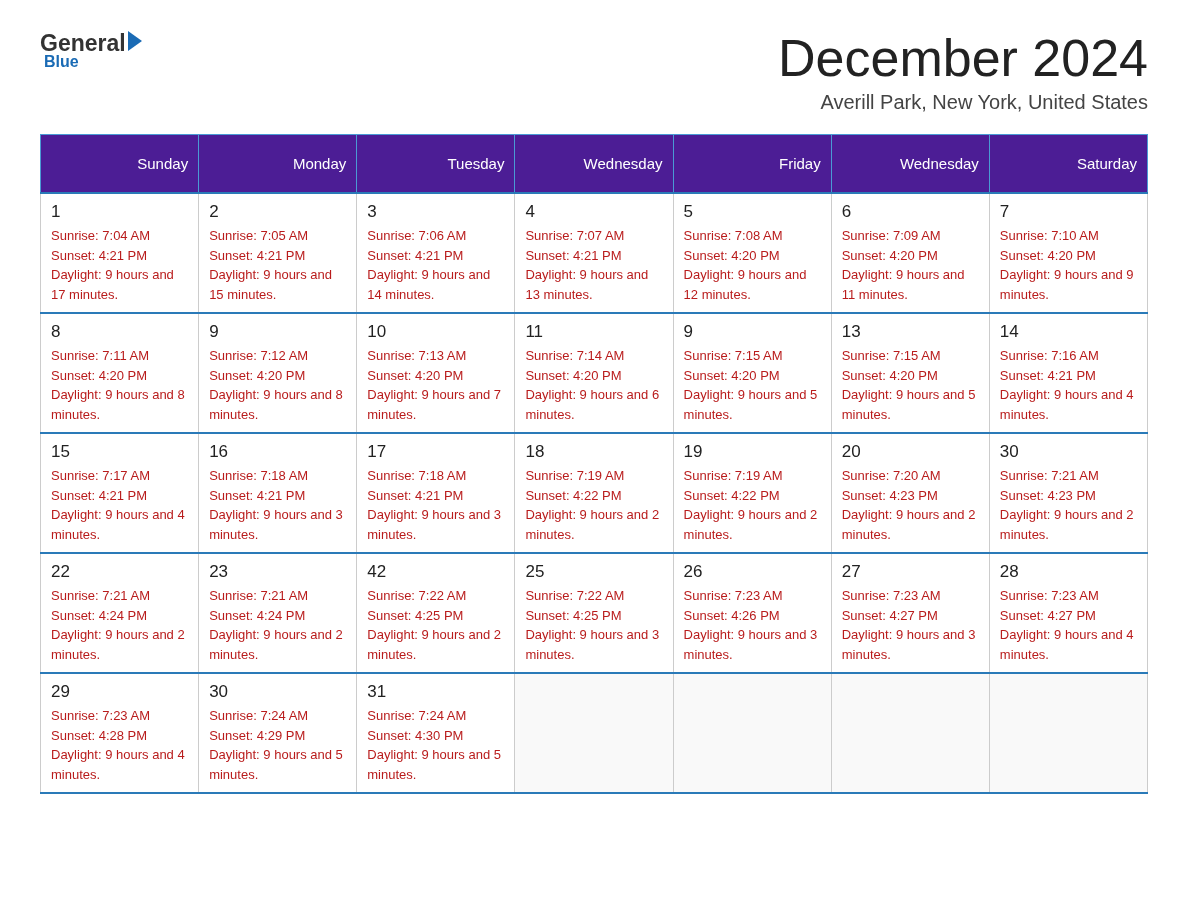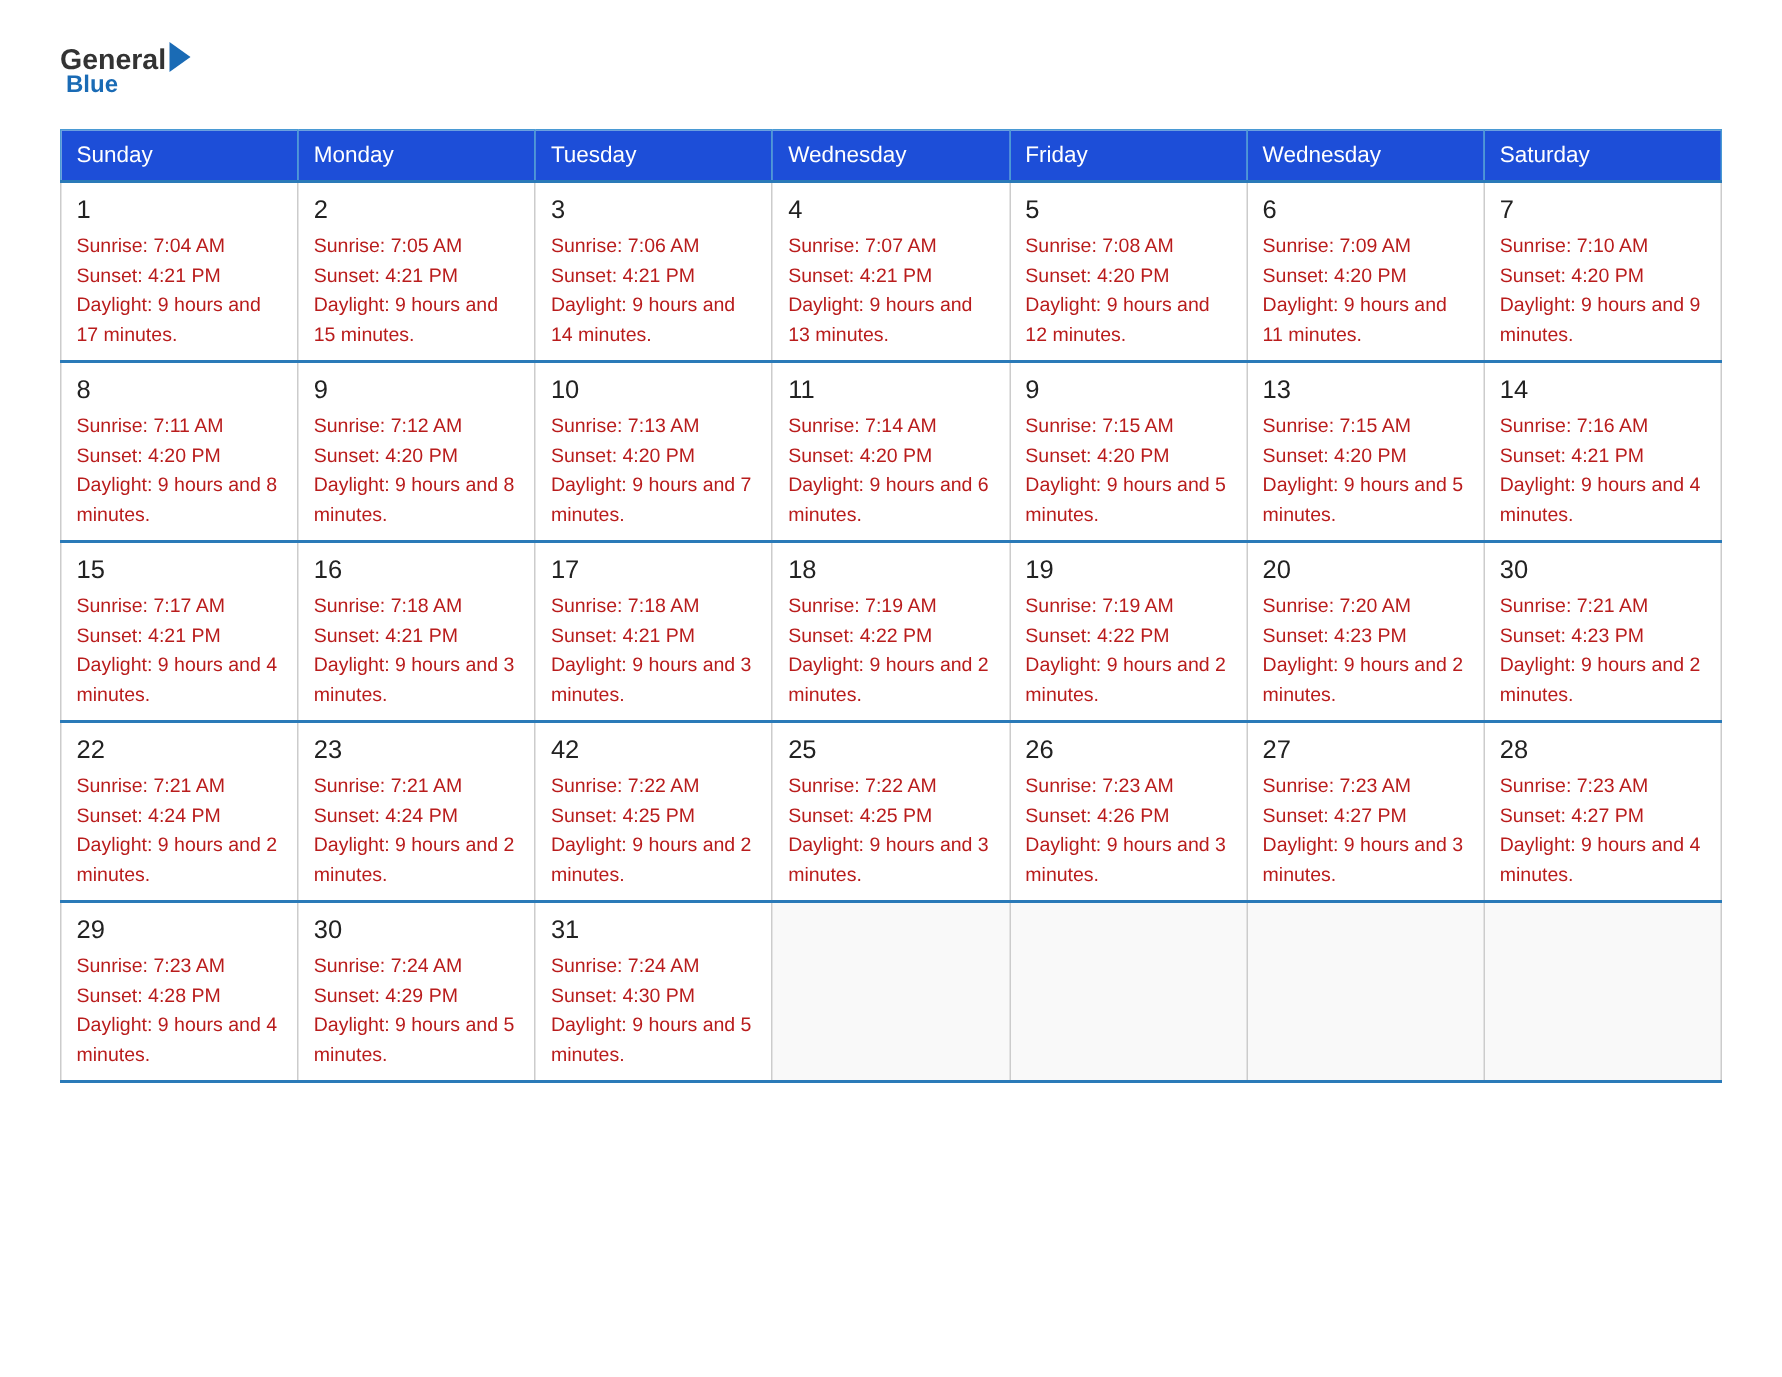--- a/index.html
+++ b/index.html
@@ -10,21 +10,21 @@
       width: 1188px;
       min-height: 918px;
     }
     .header {
       display: flex;
       justify-content: space-between;
       align-items: flex-start;
       margin-bottom: 20px;
     }
     .logo-text-general {
-      font-size: 19px;
+      font-size: 23px;
       font-weight: bold;
       color: #333;
     }
     .logo-text-blue {
       font-size: 16px;
       font-weight: bold;
       color: #1a6bb5;
     }
     .logo-triangle {
       width: 0;
@@ -58,26 +58,26 @@
       font-size: 20px;
       color: #444;
       margin-top: 4px;
     }
     .calendar {
       width: 100%;
       border-collapse: collapse;
       border: 1px solid #999;
     }
     .calendar th {
-      background-color: #1d4ed8;
+      background-color: #4c1d95;
       color: #fff;
       font-size: 15px;
       font-weight: normal;
-      padding: 8px 10px;
-      text-align: left;
+      padding: 20px 10px;
+      text-align: right;
       border: 1px solid #4a9ad4;
     }
     .calendar td {
       vertical-align: top;
       padding: 8px 10px;
       border: 1px solid #ccc;
       font-size: 13px;
       color: #333;
       width: 14.28%;
       min-height: 100px;
@@ -104,20 +104,24 @@
 </head>
 <body>
 
 <div class="header">
   <div class="logo-container">
     <div class="logo-row">
       <span class="logo-text-general">General</span>
       <div class="logo-triangle"></div>
     </div>
     <span class="logo-text-blue" style="margin-top:-4px; padding-left:4px;">Blue</span>
+  </div>
+  <div class="title-section">
+    <div class="month-title">December 2024</div>
+    <div class="location-title">Averill Park, New York, United States</div>
   </div>
 </div>
 
 <table class="calendar">
   <thead>
     <tr>
     <th>Sunday</th>
         <th>Monday</th>
         <th>Tuesday</th>
         <th>Wednesday</th>

